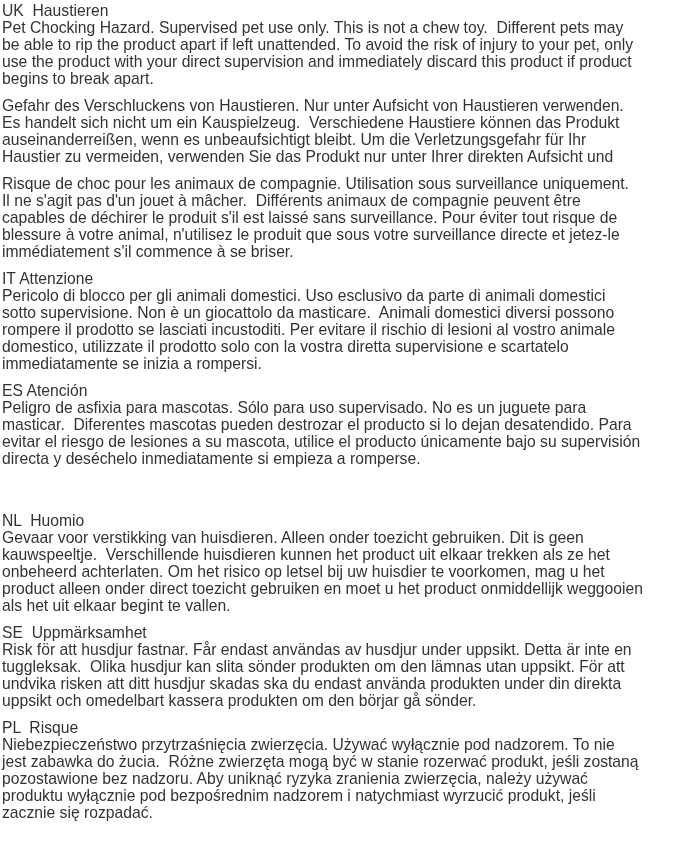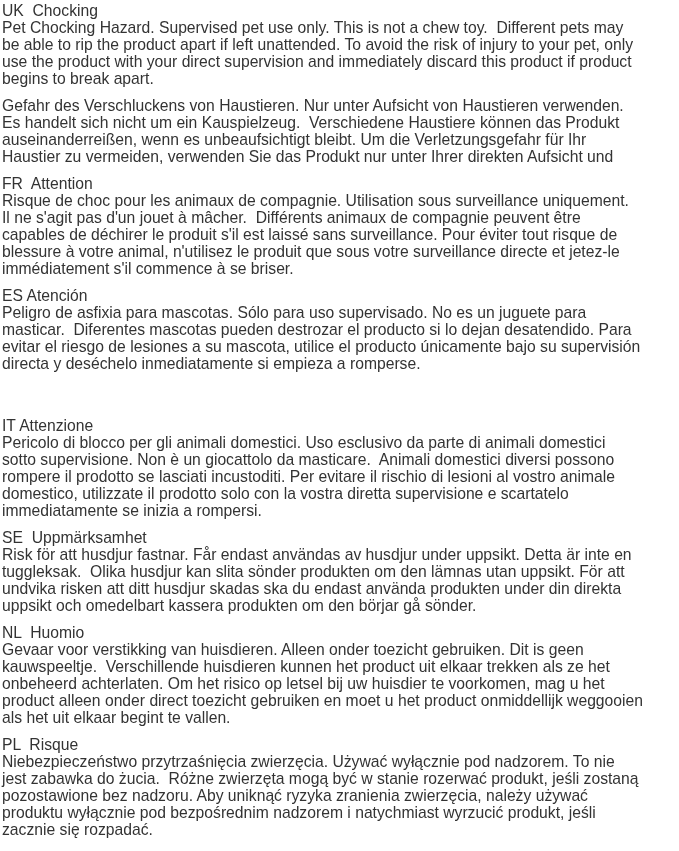--- a/index.html
+++ b/index.html
@@ -36,69 +36,68 @@
     white-space: pre-wrap; 
     color: #333333;
   }
 </style>
 </head>
 <body>
 
 <main class="doc">
 
 <section class="warning-section">
-      <h2 class="section-heading">UK  Chocking</h2>
+      <h2 class="section-heading">UK  Haustieren</h2>
       <p class="section-body">Pet Chocking Hazard. Supervised pet use only. This is not a chew toy.  Different pets may
 be able to rip the product apart if left unattended. To avoid the risk of injury to your pet, only
 use the product with your direct supervision and immediately discard this product if product
 begins to break apart.</p>
     </section>
     <section class="warning-section">
       <p class="section-body">Gefahr des Verschluckens von Haustieren. Nur unter Aufsicht von Haustieren verwenden.
 Es handelt sich nicht um ein Kauspielzeug.  Verschiedene Haustiere können das Produkt
 auseinanderreißen, wenn es unbeaufsichtigt bleibt. Um die Verletzungsgefahr für Ihr
 Haustier zu vermeiden, verwenden Sie das Produkt nur unter Ihrer direkten Aufsicht und</p>
     </section>
     <section class="warning-section">
-      <h2 class="section-heading">FR  Attention</h2>
       <p class="section-body">Risque de choc pour les animaux de compagnie. Utilisation sous surveillance uniquement.
 Il ne s'agit pas d'un jouet à mâcher.  Différents animaux de compagnie peuvent être
 capables de déchirer le produit s'il est laissé sans surveillance. Pour éviter tout risque de
 blessure à votre animal, n'utilisez le produit que sous votre surveillance directe et jetez-le
 immédiatement s'il commence à se briser.</p>
+    </section>
+    <section class="warning-section">
+      <h2 class="section-heading">IT Attenzione</h2>
+      <p class="section-body">Pericolo di blocco per gli animali domestici. Uso esclusivo da parte di animali domestici
+sotto supervisione. Non è un giocattolo da masticare.  Animali domestici diversi possono
+rompere il prodotto se lasciati incustoditi. Per evitare il rischio di lesioni al vostro animale
+domestico, utilizzate il prodotto solo con la vostra diretta supervisione e scartatelo
+immediatamente se inizia a rompersi.</p>
     </section>
     <section class="warning-section extra-gap">
       <h2 class="section-heading">ES Atención</h2>
       <p class="section-body">Peligro de asfixia para mascotas. Sólo para uso supervisado. No es un juguete para
 masticar.  Diferentes mascotas pueden destrozar el producto si lo dejan desatendido. Para
 evitar el riesgo de lesiones a su mascota, utilice el producto únicamente bajo su supervisión
 directa y deséchelo inmediatamente si empieza a romperse.</p>
     </section>
     <section class="warning-section">
-      <h2 class="section-heading">IT Attenzione</h2>
-      <p class="section-body">Pericolo di blocco per gli animali domestici. Uso esclusivo da parte di animali domestici
-sotto supervisione. Non è un giocattolo da masticare.  Animali domestici diversi possono
-rompere il prodotto se lasciati incustoditi. Per evitare il rischio di lesioni al vostro animale
-domestico, utilizzate il prodotto solo con la vostra diretta supervisione e scartatelo
-immediatamente se inizia a rompersi.</p>
+      <h2 class="section-heading">NL  Huomio</h2>
+      <p class="section-body">Gevaar voor verstikking van huisdieren. Alleen onder toezicht gebruiken. Dit is geen
+kauwspeeltje.  Verschillende huisdieren kunnen het product uit elkaar trekken als ze het
+onbeheerd achterlaten. Om het risico op letsel bij uw huisdier te voorkomen, mag u het
+product alleen onder direct toezicht gebruiken en moet u het product onmiddellijk weggooien
+als het uit elkaar begint te vallen.</p>
     </section>
     <section class="warning-section">
       <h2 class="section-heading">SE  Uppmärksamhet</h2>
       <p class="section-body">Risk för att husdjur fastnar. Får endast användas av husdjur under uppsikt. Detta är inte en
 tuggleksak.  Olika husdjur kan slita sönder produkten om den lämnas utan uppsikt. För att
 undvika risken att ditt husdjur skadas ska du endast använda produkten under din direkta
 uppsikt och omedelbart kassera produkten om den börjar gå sönder.</p>
-    </section>
-    <section class="warning-section">
-      <h2 class="section-heading">NL  Huomio</h2>
-      <p class="section-body">Gevaar voor verstikking van huisdieren. Alleen onder toezicht gebruiken. Dit is geen
-kauwspeeltje.  Verschillende huisdieren kunnen het product uit elkaar trekken als ze het
-onbeheerd achterlaten. Om het risico op letsel bij uw huisdier te voorkomen, mag u het
-product alleen onder direct toezicht gebruiken en moet u het product onmiddellijk weggooien
-als het uit elkaar begint te vallen.</p>
     </section>
     <section class="warning-section">
       <h2 class="section-heading">PL  Risque</h2>
       <p class="section-body">Niebezpieczeństwo przytrzaśnięcia zwierzęcia. Używać wyłącznie pod nadzorem. To nie
 jest zabawka do żucia.  Różne zwierzęta mogą być w stanie rozerwać produkt, jeśli zostaną
 pozostawione bez nadzoru. Aby uniknąć ryzyka zranienia zwierzęcia, należy używać
 produktu wyłącznie pod bezpośrednim nadzorem i natychmiast wyrzucić produkt, jeśli
 zacznie się rozpadać.</p>
     </section>
   </main>

